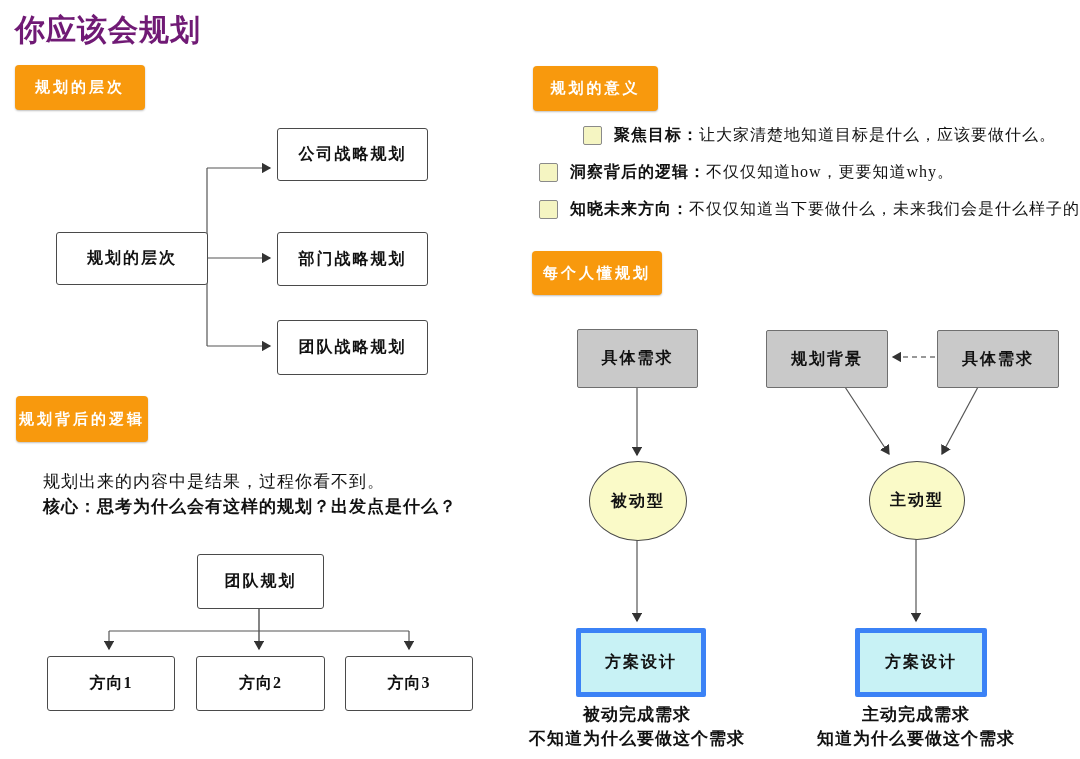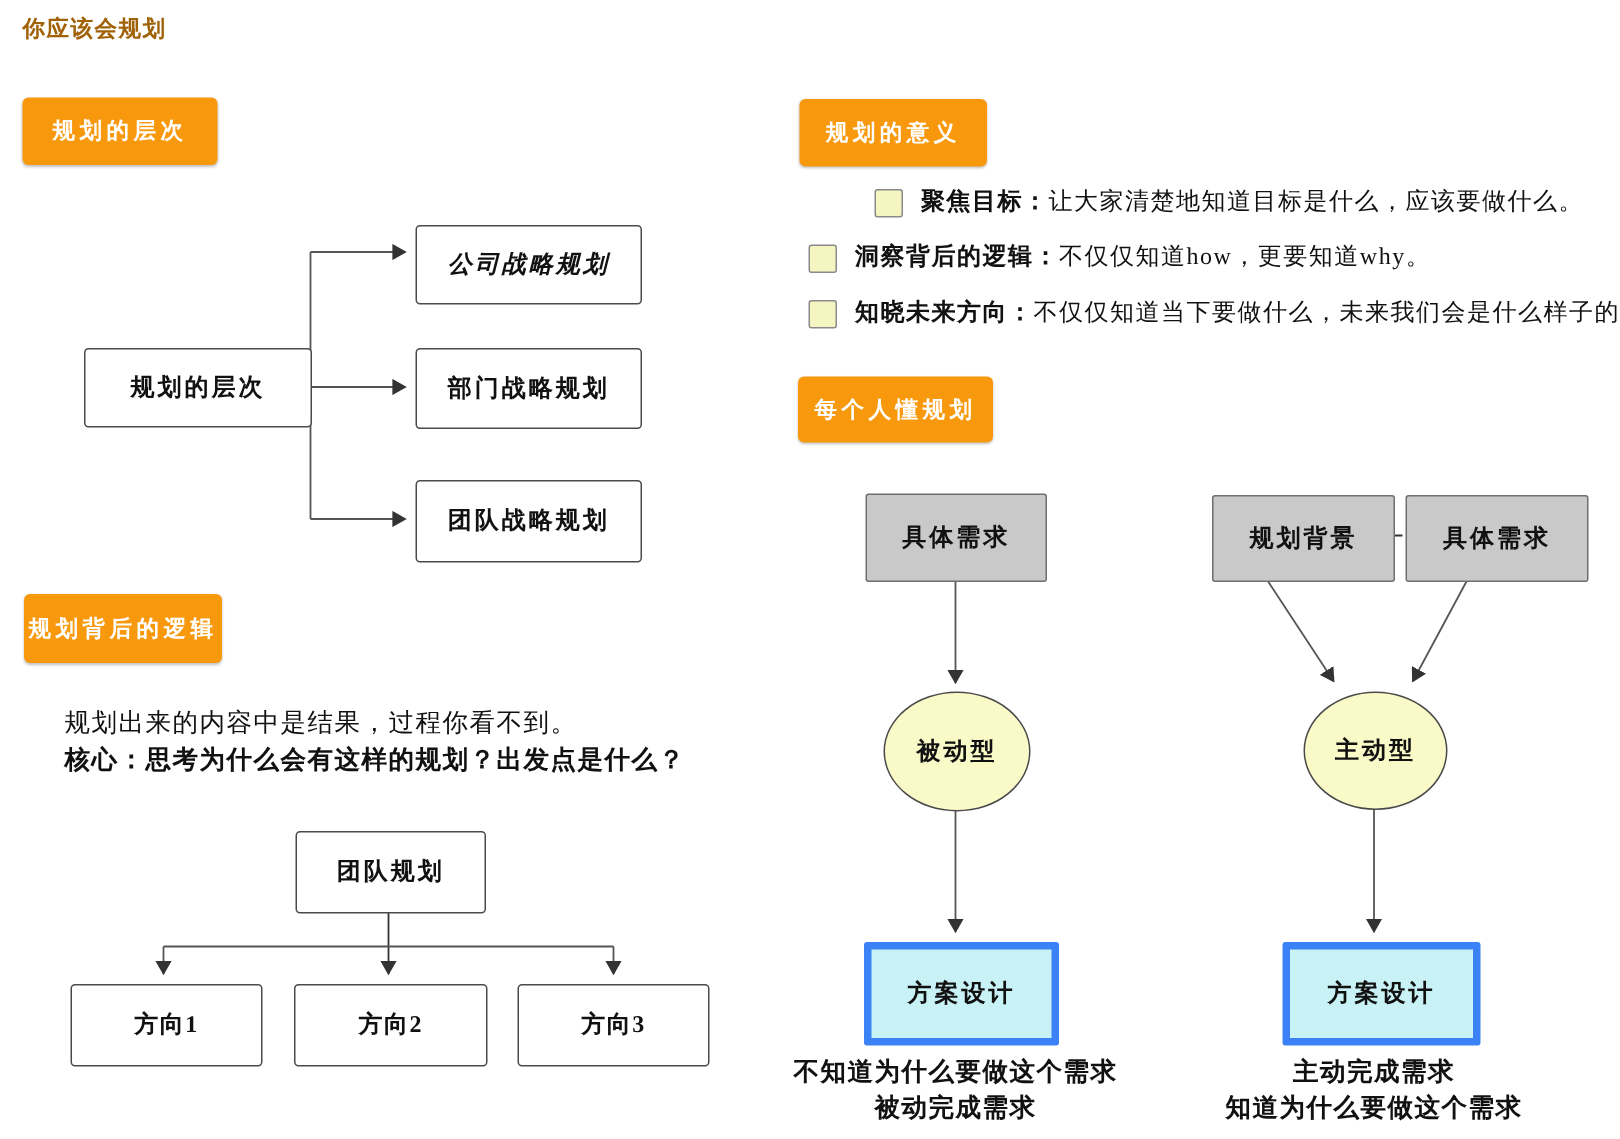--- a/index.html
+++ b/index.html
@@ -3,21 +3,21 @@
 <meta charset="utf-8">
 <style>
   html,body{margin:0;padding:0;background:#ffffff;}
   .canvas{
     position:relative;width:1080px;height:759px;background:#ffffff;overflow:hidden;
     font-family:"Liberation Serif","DejaVu Serif",serif;color:#111;
   }
   .page-title{
     position:absolute;left:15px;top:10px;
     font-family:Liberation Sans, sans-serif;
-    font-size:15px;font-weight:700;color:#a16207;letter-spacing:1px;
+    font-size:30px;font-weight:700;color:#701a75;letter-spacing:1px;
   }
   .hdr{
     position:absolute;background:#f8990d;color:#ffffff;border-radius:4px;
     display:flex;align-items:center;justify-content:center;
     font-size:15px;font-weight:700;letter-spacing:3px;
     box-shadow:0 1px 2px rgba(0,0,0,0.25);
   }
   .box{
     position:absolute;display:flex;align-items:center;justify-content:center;
     font-size:16px;font-weight:600;letter-spacing:2px;color:#111;
@@ -76,21 +76,21 @@
     <path d="M916 538 V621" stroke="#555" stroke-width="1.2" fill="none" marker-end="url(#arw)"></path>
   </svg>
 
   <div class="layer">
 
     <div class="page-title">你应该会规划</div>
 
     <div class="hdr" style="left:15px;top:65px;width:130px;height:45px;">规划的层次</div>
 
     <div class="box box-white" style="left:56px;top:232px;width:150px;height:51px;">规划的层次</div>
-    <div class="box box-white" style="left:277px;top:150px;width:149px;height:51px;font-style:italic;">公司战略规划</div>
+    <div class="box box-white" style="left:277px;top:128px;width:149px;height:51px;">公司战略规划</div>
     <div class="box box-white" style="left:277px;top:232px;width:149px;height:52px;">部门战略规划</div>
     <div class="box box-white" style="left:277px;top:320px;width:149px;height:53px;">团队战略规划</div>
 
     <div class="hdr" style="left:16px;top:396px;width:132px;height:46px;">规划背后的逻辑</div>
 
     <div class="logic-line" style="left:43px;top:470px;">规划出来的内容中是结果，过程你看不到。</div>
     <div class="logic-line" style="left:43px;top:495px;font-weight:700;">核心：思考为什么会有这样的规划？出发点是什么？</div>
 
     <div class="box box-white" style="left:197px;top:554px;width:125px;height:53px;">团队规划</div>
     <div class="box box-white" style="left:47px;top:656px;width:126px;height:53px;letter-spacing:1px;">方向1</div>
@@ -111,25 +111,25 @@
       <span class="chk"></span>
       <span class="bullet-text"><b>知晓未来方向：</b><span>不仅仅知道当下要做什么，未来我们会是什么样子的。</span></span>
     </div>
 
     <div class="hdr" style="left:532px;top:251px;width:130px;height:44px;">每个人懂规划</div>
 
     <div class="box box-gray" style="left:577px;top:329px;width:119px;height:57px;">具体需求</div>
     <div class="ellipse" style="left:589px;top:461px;width:96px;height:78px;">被动型</div>
     <div class="box box-cyan" style="left:576px;top:628px;width:120px;height:59px;font-weight:700;">方案设计</div>
     <div class="caption" style="left:487px;top:703px;width:300px;">
+      <div>被动完成需求</div>
       <div>不知道为什么要做这个需求</div>
-      <div>被动完成需求</div>
     </div>
 
-    <div class="box box-gray" style="left:808px;top:330px;width:120px;height:56px;">规划背景</div>
+    <div class="box box-gray" style="left:766px;top:330px;width:120px;height:56px;">规划背景</div>
     <div class="box box-gray" style="left:937px;top:330px;width:120px;height:56px;">具体需求</div>
     <div class="ellipse" style="left:869px;top:461px;width:94px;height:77px;">主动型</div>
     <div class="box box-cyan" style="left:855px;top:628px;width:122px;height:59px;font-weight:700;">方案设计</div>
     <div class="caption" style="left:756px;top:703px;width:320px;">
       <div>主动完成需求</div>
       <div>知道为什么要做这个需求</div>
     </div>
 
   </div>
 </div>

